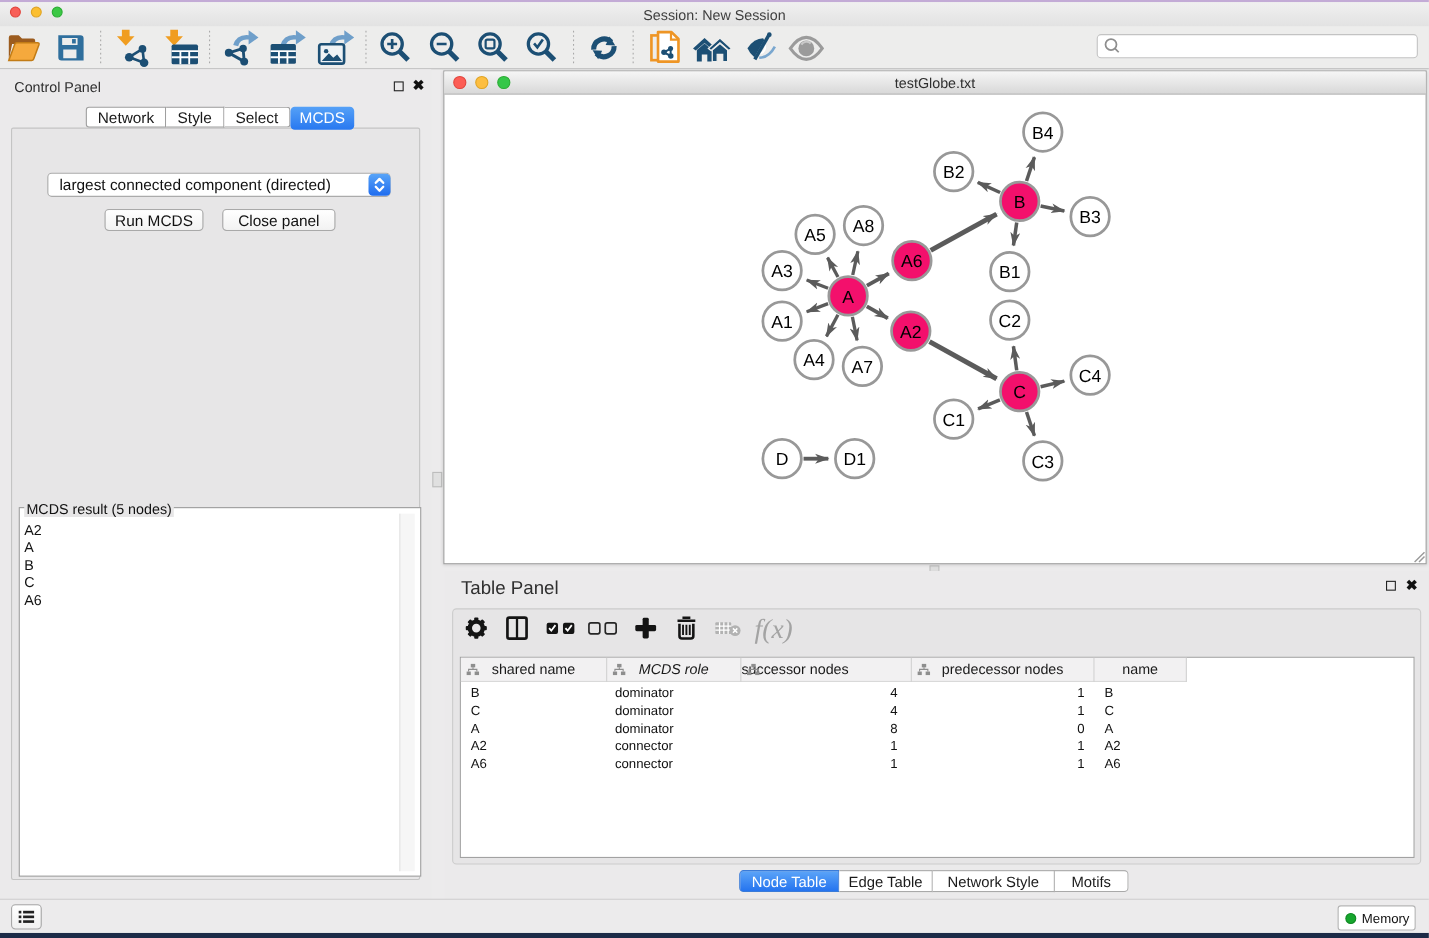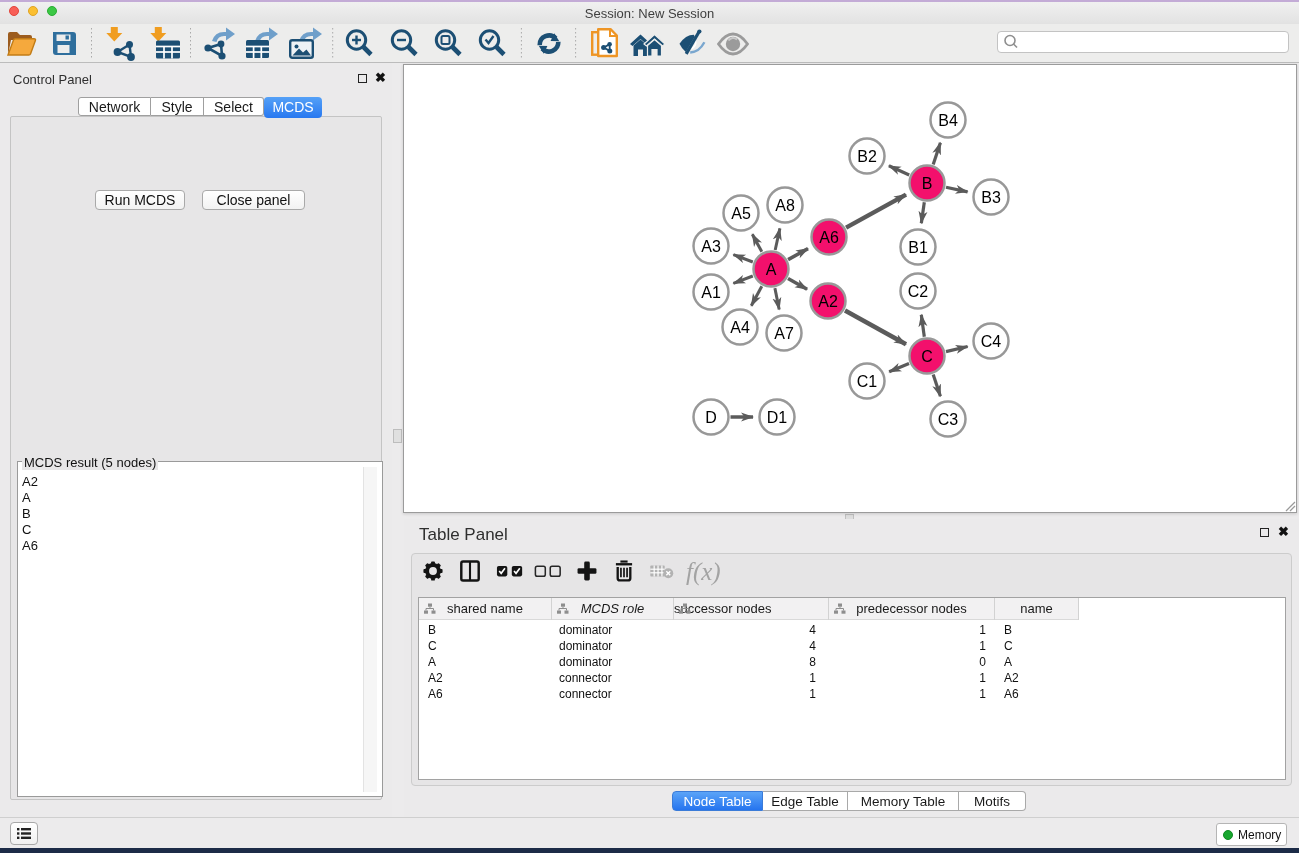--- a/index.html
+++ b/index.html
@@ -178,33 +178,48 @@
 
   <div class="abs" style="left:10px;top:53px;width:372px;height:684px;background:#e7e6e7;border:1px solid #c4c4c4;border-radius:2px;"></div>
 
   <div class="abs" style="left:78px;top:34px;height:20px;">
     <div class="abs" style="left:0;top:0;width:73px;height:19px;background:#fff;border:1px solid #9f9f9f;border-radius:3px 0 0 3px;text-align:center;font-size:14px;color:#1a1a1a;line-height:18px;">Network</div>
     <div class="abs" style="left:73px;top:0;width:53px;height:19px;background:#fff;border:1px solid #9f9f9f;border-left:none;text-align:center;font-size:14px;color:#1a1a1a;line-height:18px;">Style</div>
     <div class="abs" style="left:126px;top:0;width:60px;height:19px;background:#fff;border:1px solid #9f9f9f;border-left:none;border-radius:0 3px 3px 0;text-align:center;font-size:14px;color:#1a1a1a;line-height:18px;">Select</div>
     <div class="abs" style="left:186px;top:0;width:58px;height:21px;background:linear-gradient(#55a1f7,#2878f0);border-radius:4px;text-align:center;font-size:14px;color:#fff;line-height:20px;">MCDS</div>
   </div>
 
+  <div class="abs" style="left:43px;top:94px;width:312px;height:22px;background:#fff;border:1px solid #ababab;border-radius:4px;">
+    <div class="abs" style="left:10px;top:2px;font-size:14px;color:#111;">largest connected component (directed)</div>
+    <div class="abs" style="left:291px;top:0px;width:20px;height:20px;background:linear-gradient(#58a4f8,#1f6cef);border-radius:4px;">
+      <svg width="20" height="20" viewBox="0 0 20 20">
+          <path d="M6.6 8.2 L10 4.6 L13.4 8.2" stroke="#fff" stroke-width="2.1" fill="none" stroke-linecap="round" stroke-linejoin="round"></path>
+          <path d="M6.6 11.8 L10 15.4 L13.4 11.8" stroke="#fff" stroke-width="2.1" fill="none" stroke-linecap="round" stroke-linejoin="round"></path>
+        </svg>
+    </div>
+  </div>
   <div class="abs" style="left:95px;top:127px;width:90px;height:20px;background:linear-gradient(#ffffff,#f2f2f2);border:1px solid #a9a9a9;border-radius:4px;text-align:center;font-size:14px;color:#111;line-height:19px;">Run MCDS</div>
   <div class="abs" style="left:202px;top:127px;width:103px;height:20px;background:linear-gradient(#ffffff,#f2f2f2);border:1px solid #a9a9a9;border-radius:4px;text-align:center;font-size:14px;color:#111;line-height:19px;">Close panel</div>
 
   <div class="abs" style="left:17px;top:398px;width:366px;height:336px;border:1px solid #9a9a9a;background:#fff;"></div>
   <div class="abs" style="left:22px;top:392px;background:#e7e6e7;padding:0 2px;font-size:13px;color:#111;">MCDS result (5 nodes)</div>
   <div class="abs" style="left:363px;top:404px;width:14px;height:325px;background:#f6f6f6;border-left:1px solid #e3e3e3;"></div>
   <div class="abs" style="left:22px;top:411px;font-size:13px;color:#111;line-height:16px;">A2<br>A<br>B<br>C<br>A6</div>
 </div>
 
 <div class="abs" style="left:393px;top:429px;width:9px;height:14px;background:#e0e0e0;border:1px solid #bdbdbd;"></div>
 <div class="abs" style="left:845px;top:514px;width:9px;height:6px;background:#dedede;border:1px solid #c0c0c0;"></div>
 
 <div class="abs" id="netwin" style="left:403px;top:64px;width:894px;height:449px;background:#fff;border:1px solid #9b9b9b;box-shadow:0 1px 3px rgba(0,0,0,0.15);">
+  <div class="abs" style="left:0;top:0;width:892px;height:21px;background:linear-gradient(#f6f6f6,#d8d8d8);border-bottom:1px solid #a8a8a8;">
+    <div class="tl" style="left:8px;top:4px;background:#fc5d55;border:1px solid #e2453c;"></div>
+    <div class="tl" style="left:28px;top:4px;background:#fdbe40;border:1px solid #e0a423;"></div>
+    <div class="tl" style="left:48px;top:4px;background:#35c748;border:1px solid #2bad34;"></div>
+    <div class="abs" style="left:0;top:3px;width:100%;text-align:center;font-size:13px;color:#2e2e2e;">testGlobe.txt</div>
+  </div>
   <div class="abs" id="graph" style="left:0;top:21px;">
   <svg width="892" height="424" viewBox="0 0 892 424" style="font-family:'Liberation Sans',sans-serif;">
     <defs>
       <marker id="arw" markerWidth="14" markerHeight="11" refX="12" refY="5" orient="auto" markerUnits="userSpaceOnUse">
             <path d="M0,0.5 L13,5 L0,9.5 L3.5,5 Z" fill="#5b5b5b"></path>
           </marker>
     </defs>
     <g stroke="#5b5b5b">
       <line x1="357.8" y1="165.8" x2="348.3" y2="148.2" stroke-width="3" marker-end="url(#arw)"></line>
       <line x1="371.2" y1="164.0" x2="375.9" y2="142.4" stroke-width="3" marker-end="url(#arw)"></line>
@@ -398,21 +413,21 @@
       <div class="abs" style="left:140px;top:0;line-height:16px;">dominator<br>dominator<br>dominator<br>connector<br>connector</div>
       <div class="abs" style="left:300px;top:0;width:97px;line-height:16px;text-align:right;">4<br>4<br>8<br>1<br>1</div>
       <div class="abs" style="left:470px;top:0;width:97px;line-height:16px;text-align:right;">1<br>1<br>0<br>1<br>1</div>
       <div class="abs" style="left:585px;top:0;line-height:16px;">B<br>C<br>A<br>A2<br>A6</div>
     </div>
   </div>
 
   <div class="abs" id="btabs" style="left:268px;top:272px;height:21px;font-size:13.5px;">
     <div class="abs" style="left:0;top:0;width:91px;height:20px;background:linear-gradient(#5ba4f8,#2574ef);border:1px solid #3a7bd8;border-radius:4px 0 0 4px;color:#fff;text-align:center;line-height:19px;">Node Table</div>
     <div class="abs" style="left:91px;top:0;width:85px;height:20px;background:#fff;border:1px solid #a9a9a9;border-left:none;color:#1a1a1a;text-align:center;line-height:19px;">Edge Table</div>
-    <div class="abs" style="left:176px;top:0;width:111px;height:20px;background:#fff;border:1px solid #a9a9a9;border-left:none;color:#1a1a1a;text-align:center;line-height:19px;">Memory Table</div>
+    <div class="abs" style="left:176px;top:0;width:111px;height:20px;background:#fff;border:1px solid #a9a9a9;border-left:none;color:#1a1a1a;text-align:center;line-height:19px;">Network Style</div>
     <div class="abs" style="left:287px;top:0;width:67px;height:20px;background:#fff;border:1px solid #a9a9a9;border-left:none;border-radius:0 4px 4px 0;color:#1a1a1a;text-align:center;line-height:19px;">Motifs</div>
   </div>
 </div>
 
 <div class="abs" id="statusbar" style="left:0;top:817px;width:1299px;height:31px;background:#ecebec;border-top:1px solid #cfcfcf;">
   <div class="abs" style="left:10px;top:4px;width:28px;height:23px;background:linear-gradient(#ffffff,#f0f0f0);border:1px solid #a8a8a8;border-radius:4px;">
     <svg width="26" height="21" viewBox="0 0 26 21">
         <g fill="#222">
           <rect x="6" y="5" width="2.4" height="2.4"></rect>
           <rect x="10" y="5" width="10" height="2.4"></rect>

